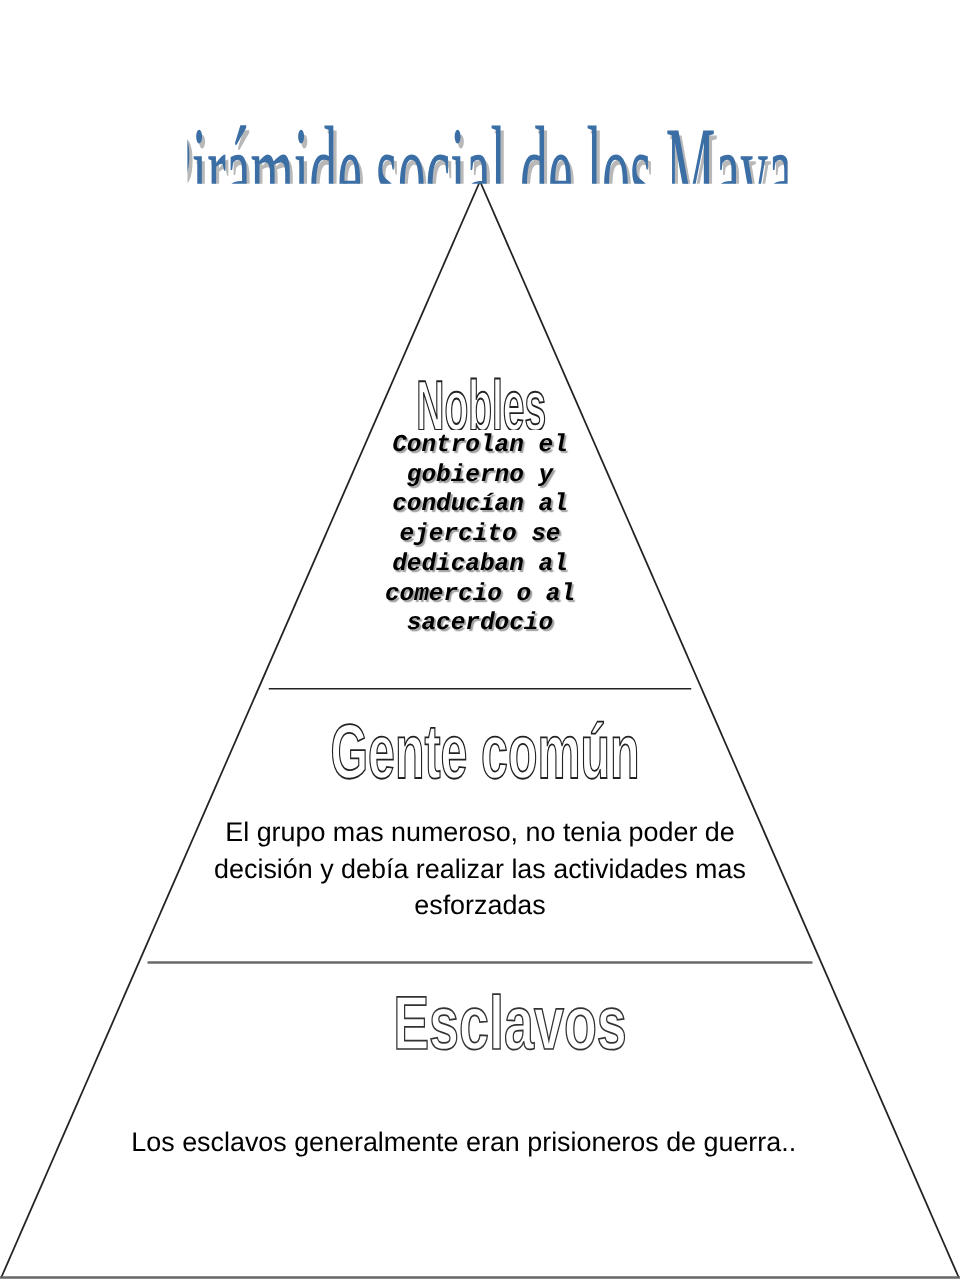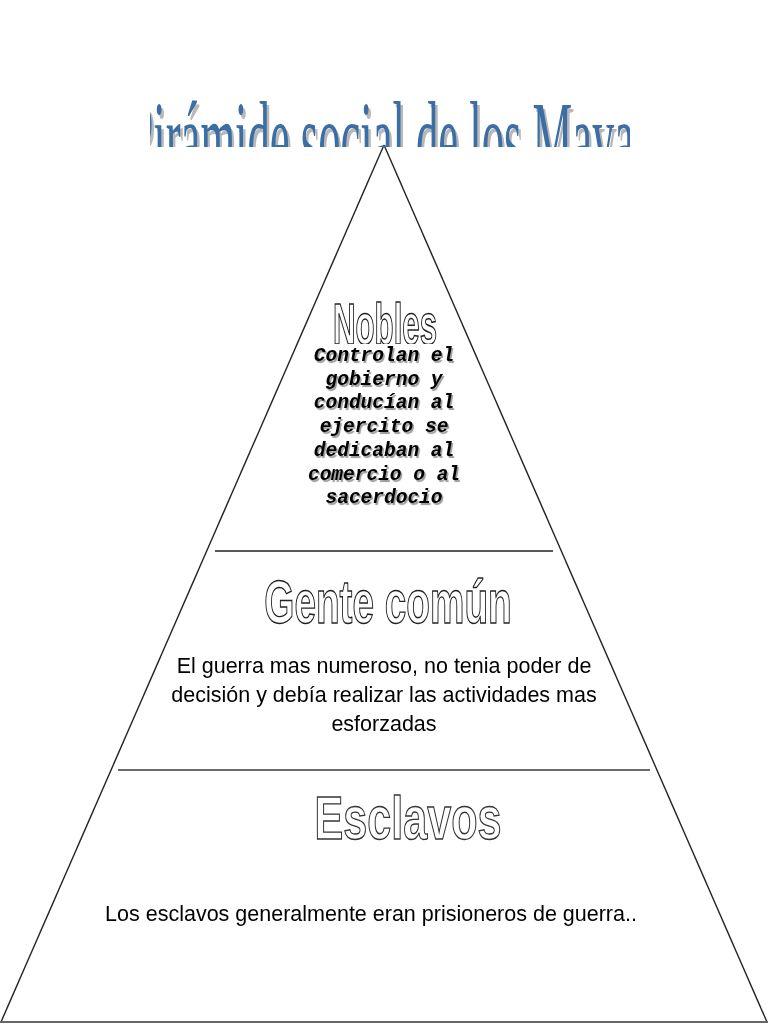--- a/index.html
+++ b/index.html
@@ -84,18 +84,18 @@
 </svg>
 
 <svg class="outline-svg" style="left:318px;top:276px;width:134px;height:68px;" viewBox="0 0 134 68" xmlns="http://www.w3.org/2000/svg">
   <text x="67" y="48" text-anchor="middle" font-family="Liberation Sans, sans-serif" font-weight="bold" font-size="40" fill="#ffffff" stroke="#222" stroke-width="1.1" transform="translate(67,0) scale(0.78,1.42) translate(-67,0)">Nobles</text>
 </svg>
 <div class="abs nobles-desc">Controlan el gobierno y conducían al ejercito se dedicaban al comercio o al sacerdocio</div>
 
 <svg class="outline-svg" style="left:218px;top:554px;width:340px;height:76px;" viewBox="0 0 340 76" xmlns="http://www.w3.org/2000/svg">
   <text x="170" y="49" text-anchor="middle" font-family="Liberation Sans, sans-serif" font-weight="bold" font-size="44" fill="#ffffff" stroke="#222" stroke-width="1.0" transform="translate(170,0) scale(0.88,1.4) translate(-170,0)">Gente común</text>
 </svg>
-<div class="abs comun-desc">El guerra mas numeroso, no tenia poder de decisión y debía realizar las actividades mas esforzadas</div>
+<div class="abs comun-desc">El grupo mas numeroso, no tenia poder de decisión y debía realizar las actividades mas esforzadas</div>
 
 <svg class="outline-svg" style="left:258px;top:774px;width:300px;height:72px;" viewBox="0 0 300 72" xmlns="http://www.w3.org/2000/svg">
   <text x="150" y="47" text-anchor="middle" font-family="Liberation Sans, sans-serif" font-weight="bold" font-size="44" fill="#ffffff" stroke="#333" stroke-width="1.0" transform="translate(150,0) scale(0.98,1.38) translate(-150,0)">Esclavos</text>
 </svg>
 <div class="abs esclavos-desc">Los esclavos generalmente eran prisioneros de guerra..</div>
 
 </body></html>

